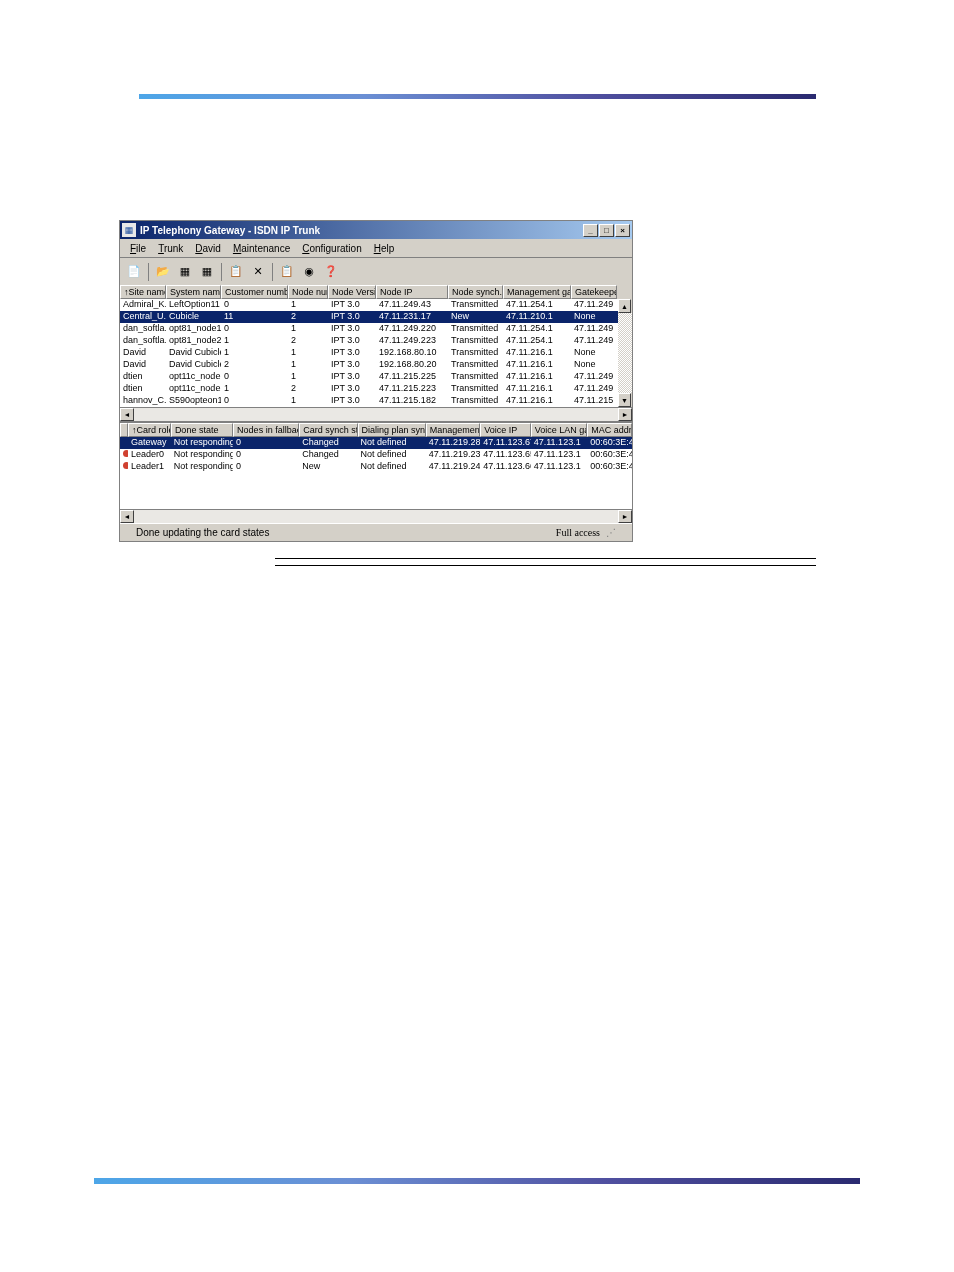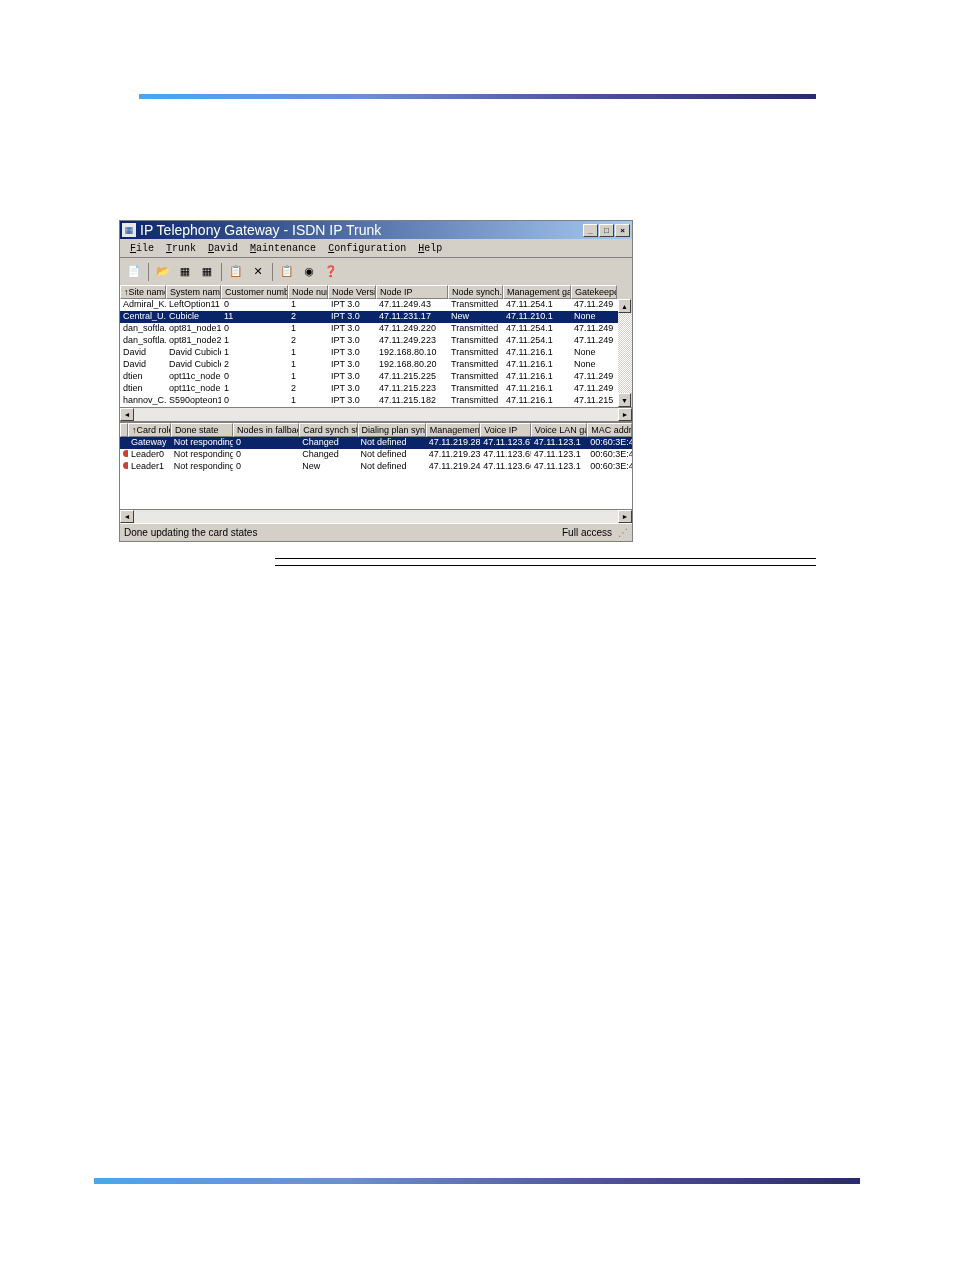--- a/index.html
+++ b/index.html
@@ -52,22 +52,22 @@
     height: 14px;
     background: #e8e8e8;
     font-size: 9px;
     display: flex;
     align-items: center;
     justify-content: center;
     color: #2050a0;
   }
   .titlebar-text {
     color: #fff;
-    font-size: 14px;
-    font-weight: normal;
+    font-size: 10px;
+    font-weight: bold;
   }
   .window-controls {
     display: flex;
     gap: 1px;
   }
   .window-btn {
     width: 15px;
     height: 13px;
     background: #d4d0c8;
     border: 1px solid #fff;
@@ -78,21 +78,20 @@
     align-items: center;
     justify-content: center;
     font-weight: bold;
   }
   .menubar {
     height: 18px;
     display: flex;
     align-items: center;
     padding-left: 4px;
     font-size: 10px;
-    font-family: Liberation Mono, monospace;
   }
   .menu-item {
     padding: 2px 6px;
   }
   .menu-item::first-letter { text-decoration: underline; }
   .toolbar {
     height: 28px;
     display: flex;
     align-items: center;
     padding-left: 4px;
@@ -189,28 +188,29 @@
     border-bottom-color: #404040;
     font-size: 7px;
     display: flex; align-items: center; justify-content: center;
   }
   .scroll-track-v { flex:1; background: repeating-conic-gradient(#d4d0c8 0% 25%, #fff 0% 50%) 50% / 2px 2px; }
   .statusbar {
     height: 18px;
     display: flex;
     align-items: center;
     justify-content: space-between;
-    padding: 2px 4px;
+    padding: 2px 16px;
     font-size: 10px;
     border-top: 1px solid #fff;
   }
   .status-right {
     display: flex;
     align-items: center;
     gap: 6px;
+    font-family: Liberation Serif, serif;
   }
   .grip {
     font-size: 10px;
     color: #808080;
   }
   .lower-grid { border-top: 2px solid #808080; }
   .role-led {
     width: 7px; height: 7px;
     border-radius: 50%;
     display: inline-block;

